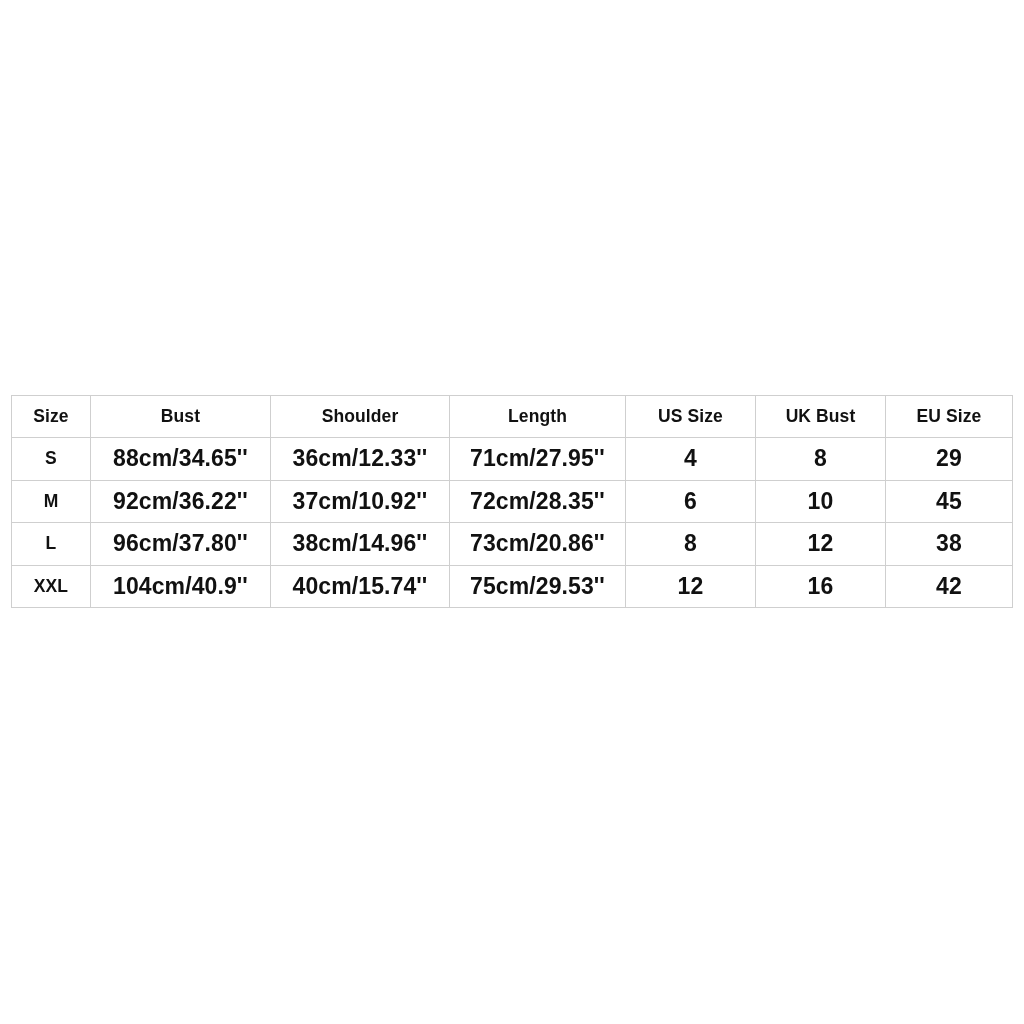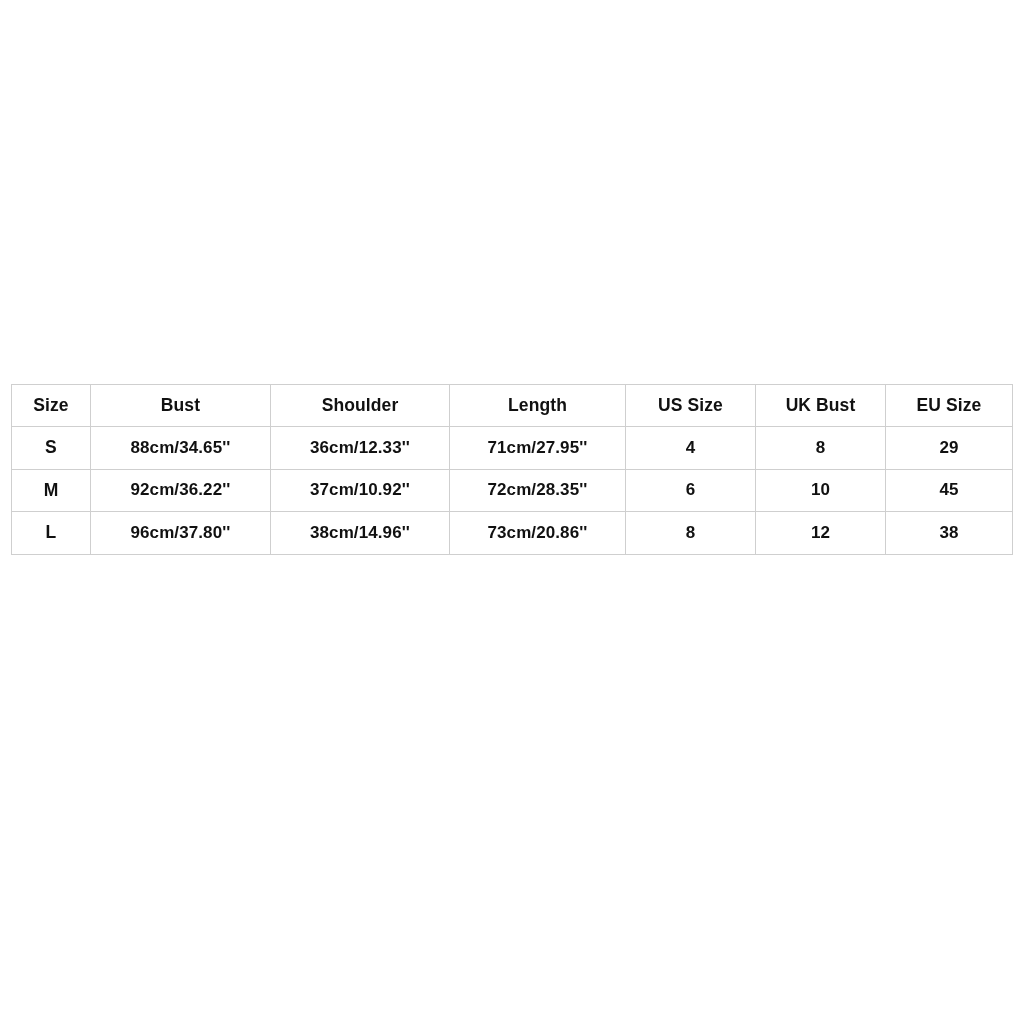--- a/index.html
+++ b/index.html
@@ -12,21 +12,21 @@
     height: 1024px;
     background: #ffffff;
     font-family: "Liberation Sans", sans-serif;
     overflow: hidden;
     position: relative;
   }
 
   #size-chart-wrap {
     position: absolute;
     left: 11px;
-    top: 384px;
+    top: 395px;
     width: 1001px;
   }
 
   table.size-chart {
     width: 1001px;
     border-collapse: collapse;
     table-layout: fixed;
     background: #ffffff;
   }
 
@@ -51,21 +51,21 @@
   }
 
   table.size-chart thead th {
     height: 41px;
     font-size: 17.5px;
     letter-spacing: 0.1px;
   }
 
   table.size-chart tbody td {
     height: 41.5px;
-    font-size: 17px;
+    font-size: 23px;
     letter-spacing: 0.1px;
   }
 
   table.size-chart tbody td.cell-size {
     font-size: 17.5px;
   }
 
   
   table.size-chart {
     border: 1px solid #c4c4c4;
@@ -117,15 +117,24 @@
       </tr>
       <tr>
         <td class="cell-size">L</td>
         <td>96cm/37.80''</td>
         <td>38cm/14.96''</td>
         <td>73cm/20.86''</td>
         <td>8</td>
         <td>12</td>
         <td>38</td>
       </tr>
+      <tr>
+        <td class="cell-size">XXL</td>
+        <td>104cm/40.9''</td>
+        <td>40cm/15.74''</td>
+        <td>75cm/29.53''</td>
+        <td>12</td>
+        <td>16</td>
+        <td>42</td>
+      </tr>
     </tbody>
   </table>
 </div>
 
 </body></html>

